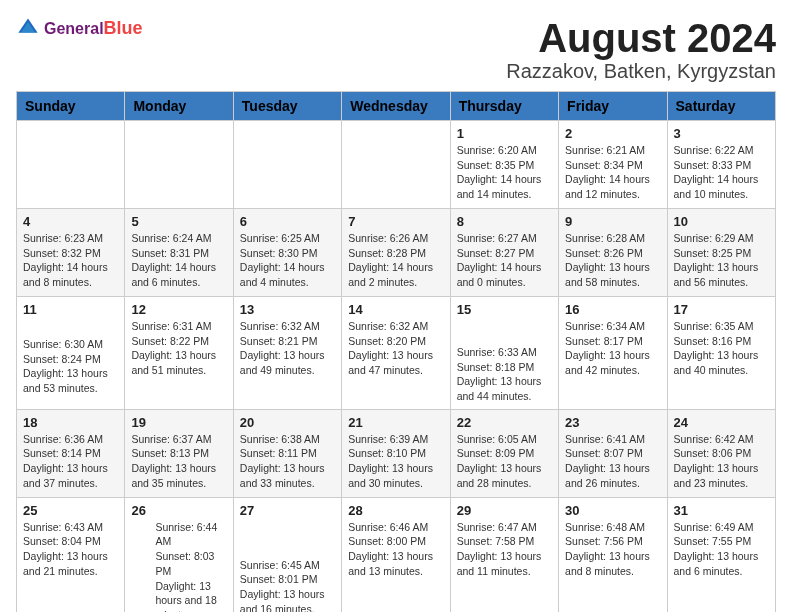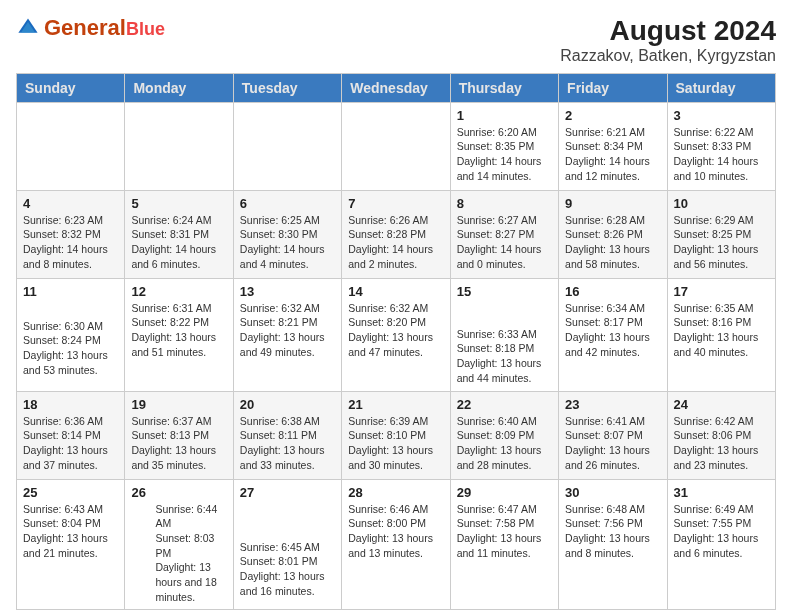--- a/index.html
+++ b/index.html
@@ -15,56 +15,56 @@
       justify-content: space-between;
       align-items: flex-start;
       margin-bottom: 8px;
     }
     .logo {
       display: flex;
       align-items: center;
       gap: 4px;
     }
     .logo-text-general {
-      font-size: 22px;
-      font-weight: bold;
-      color: #c2410c;
+      font-size: 16px;
+      font-weight: bold;
+      color: #701a75;
       line-height: 1;
     }
     .logo-text-blue {
       font-size: 18px;
       font-weight: bold;
       color: #ef4444;
       line-height: 1;
     }
     .logo-icon {
       width: 24px;
       height: 24px;
     }
     .title-area {
       text-align: right;
     }
     .month-year {
-      font-size: 28px;
+      font-size: 40px;
       font-weight: bold;
       color: #222;
       line-height: 1.1;
     }
     .location {
-      font-size: 16px;
+      font-size: 20px;
       color: #444;
     }
     .calendar {
       width: 100%;
       border-collapse: collapse;
       table-layout: fixed;
     }
     .calendar th {
       background-color: #3a7abf;
-      color: #e5e5e5;
+      color: #000000;
       text-align: left;
       padding: 6px 8px;
       font-size: 14px;
       font-weight: bold;
       border: 1px solid #ccc;
     }
     .calendar td {
       vertical-align: top;
       border: 1px solid #ccc;
       padding: 5px 6px;
@@ -256,21 +256,21 @@
 Daylight: 13 hours and 33 minutes.</div>
         </td>
         <td>
           <span class="day-number">21</span>
           <div class="day-info" style="white-space: pre-line;">Sunrise: 6:39 AM
 Sunset: 8:10 PM
 Daylight: 13 hours and 30 minutes.</div>
         </td>
         <td>
           <span class="day-number">22</span>
-          <div class="day-info" style="white-space: pre-line;">Sunrise: 6:40 AM
+          <div class="day-info" style="white-space: pre-line;">Sunrise: 6:05 AM
 Sunset: 8:09 PM
 Daylight: 13 hours and 28 minutes.</div>
         </td>
         <td>
           <span class="day-number">23</span>
           <div class="day-info" style="white-space: pre-line;">Sunrise: 6:41 AM
 Sunset: 8:07 PM
 Daylight: 13 hours and 26 minutes.</div>
         </td>
         <td>

